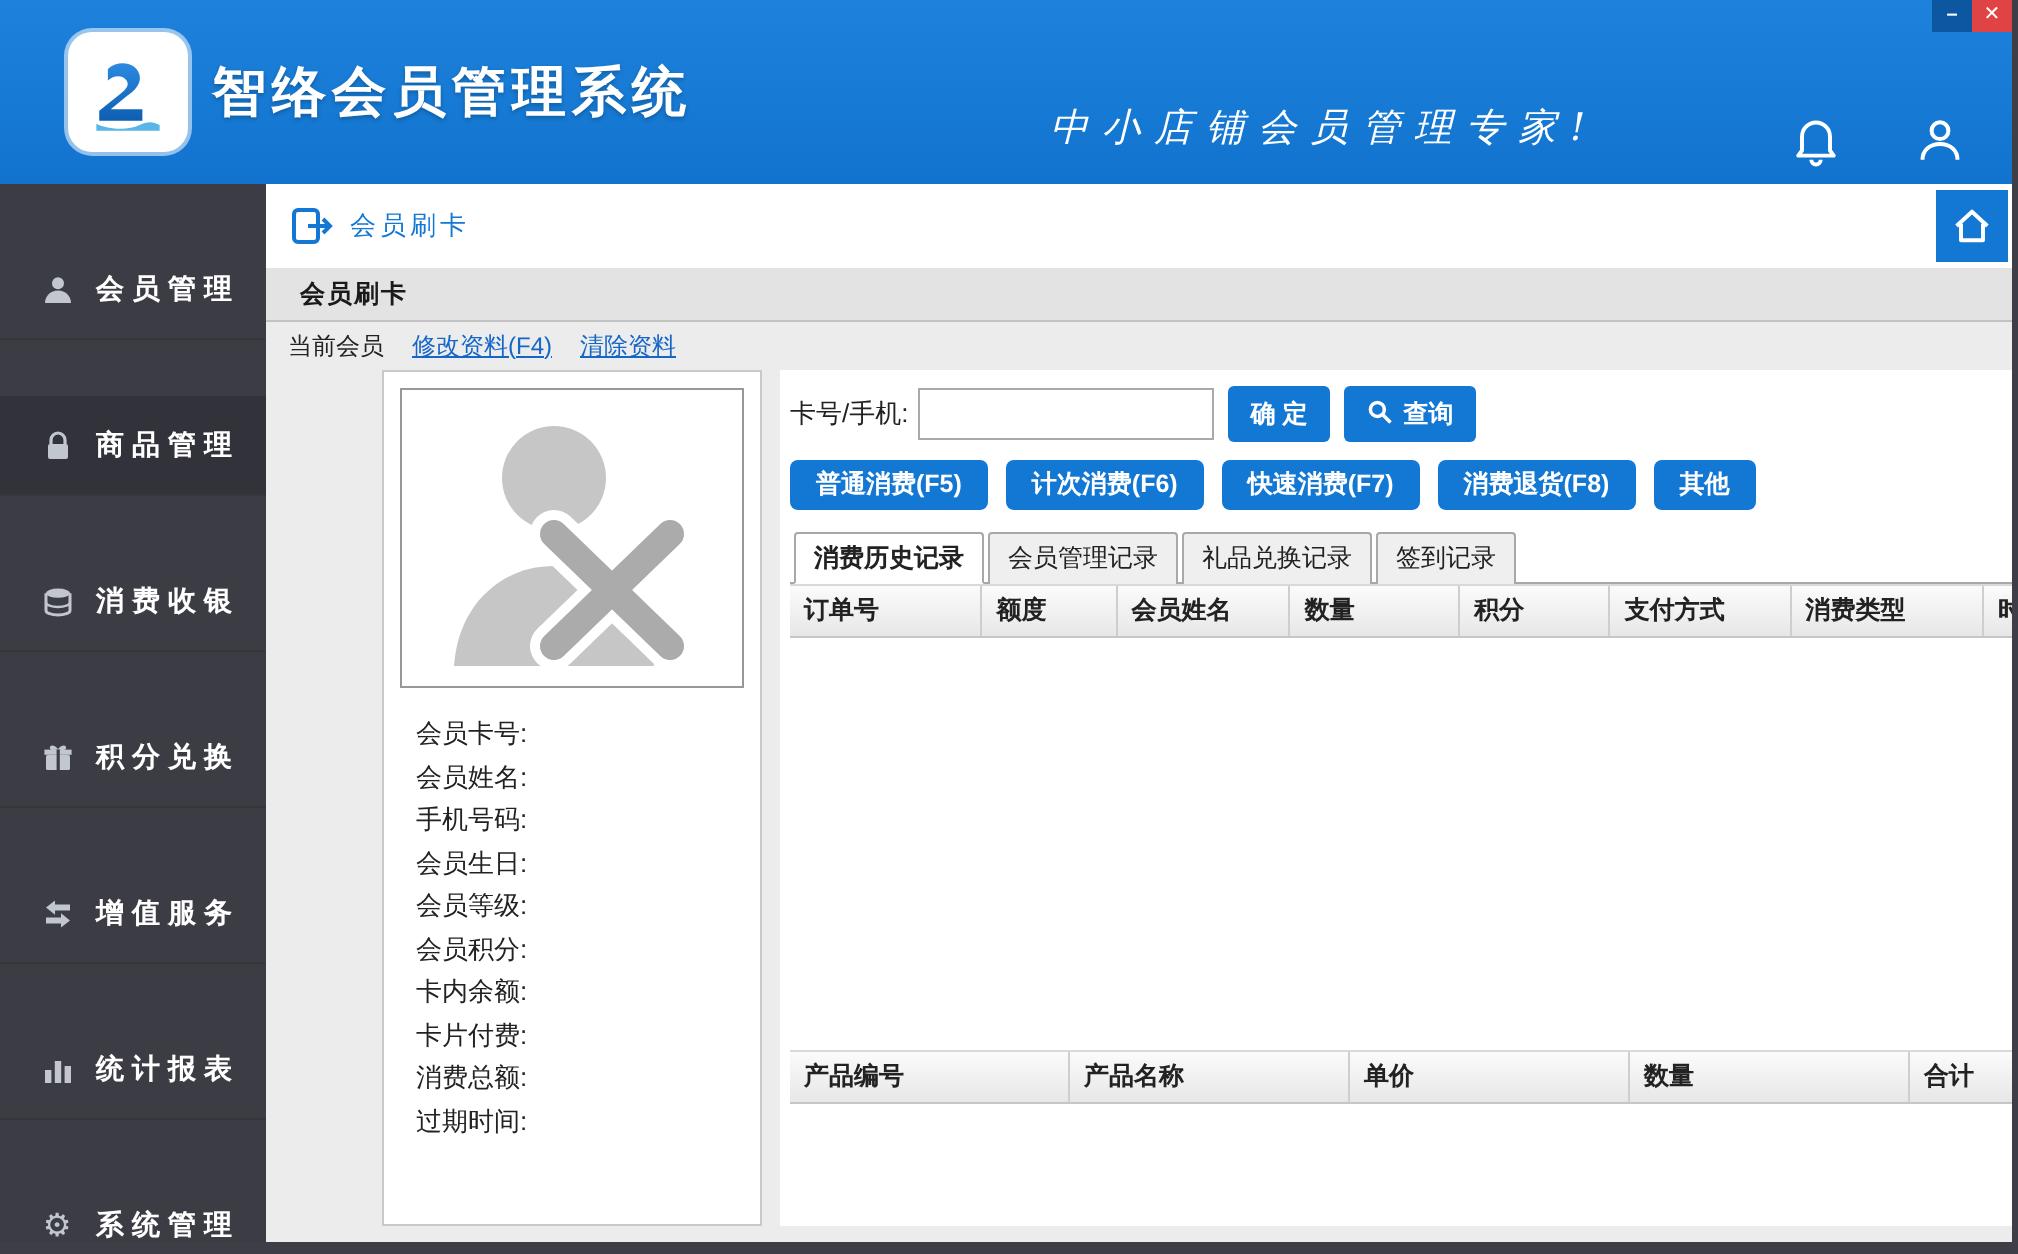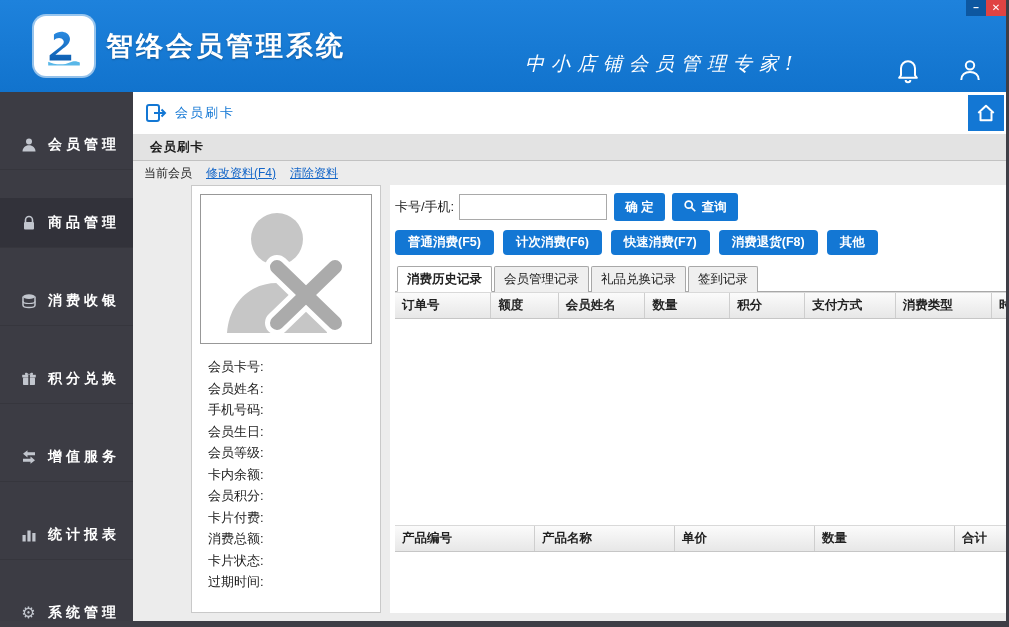--- a/index.html
+++ b/index.html
@@ -310,25 +310,24 @@
                   <path d="M124 68L66 124"></path>
               </g>
             </svg>
           </div>
           <ul class="fields">
             <li>会员卡号:</li>
             <li>会员姓名:</li>
             <li>手机号码:</li>
             <li>会员生日:</li>
             <li>会员等级:</li>
+            <li>会员积分:</li>
             <li>卡内余额:</li>
-            <li>会员积分:</li>
             <li>卡片付费:</li>
             <li>消费总额:</li>
-            <li>卡片状态:</li>
             <li>过期时间:</li>
           </ul>
         </div>
 
         <div class="right-panel">
 
           <div class="search-row">
             <span class="search-label">卡号/手机:</span>
             <input class="search-input" type="text" value="" style="">
             <button class="btn-blue">确 定</button>

